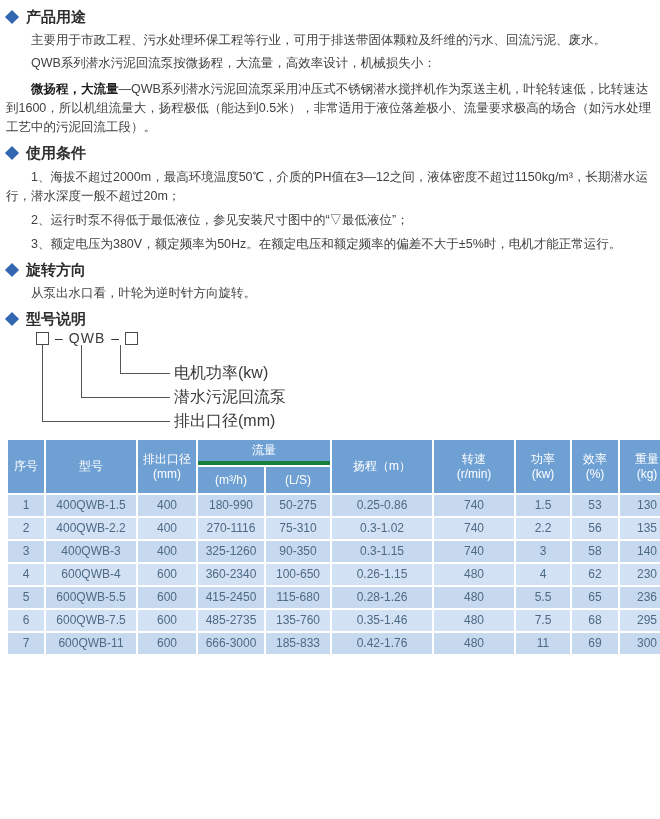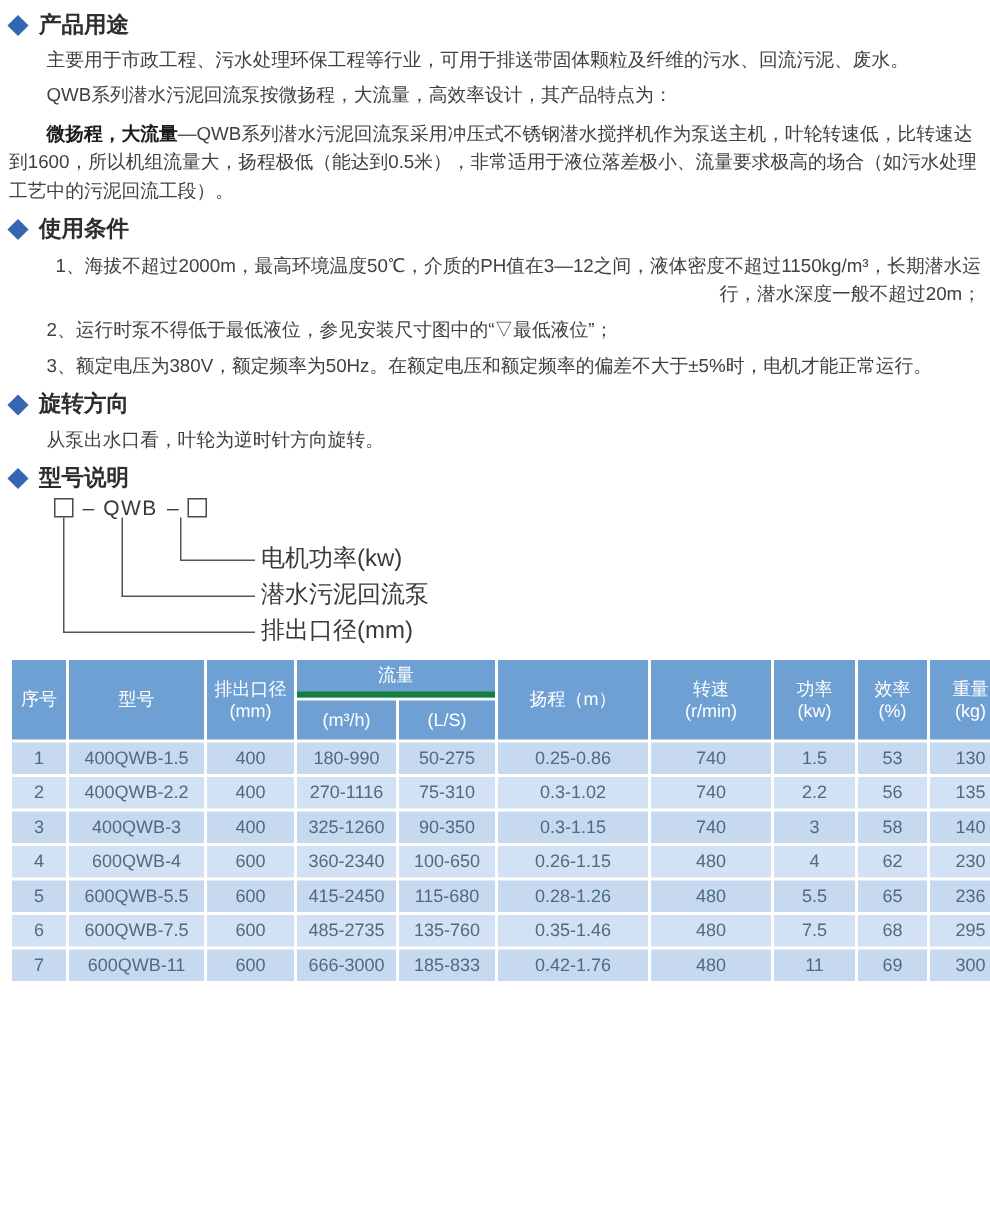--- a/index.html
+++ b/index.html
@@ -80,33 +80,33 @@
 
   <section>
     <h2 class="sec">
       <span class="diamond"></span>
       <span>产品用途</span>
     </h2>
     <p class="para">主要用于市政工程、污水处理环保工程等行业，可用于排送带固体颗粒及纤维的污水、回流污泥、废水。</p>
   </section>
 
   <section>
-    <p class="para">QWB系列潜水污泥回流泵按微扬程，大流量，高效率设计，其产品特点为：</p>
+    <p class="para">QWB系列潜水污泥回流泵按微扬程，大流量，高效率设计，机械损失小：</p>
     <div id="features-list">
         <p class="para gap"><b class="lead">微扬程，大流量</b><span>—QWB系列潜水污泥回流泵采用冲压式不锈钢潜水搅拌机作为泵送主机，叶轮转速低，比转速达到1600，所以机组流量大，扬程极低（能达到0.5米），非常适用于液位落差极小、流量要求极高的场合（如污水处理工艺中的污泥回流工段）。</span></p>
       </div>
   </section>
 
   <section>
     <h2 class="sec" style="margin-top:6px">
       <span class="diamond"></span>
       <span>使用条件</span>
     </h2>
     <div id="conditions-list">
-        <p class="para" style="margin-top: 5px; text-align: right;">1、海拔不超过2000m，最高环境温度50℃，介质的PH值在3—12之间，液体密度不超过1150kg/m³，长期潜水运行，潜水深度一般不超过20m；</p>
+        <p class="para" style="margin-top: 5px;">1、海拔不超过2000m，最高环境温度50℃，介质的PH值在3—12之间，液体密度不超过1150kg/m³，长期潜水运行，潜水深度一般不超过20m；</p>
         <p class="para" style="margin-top: 5px;">2、运行时泵不得低于最低液位，参见安装尺寸图中的“▽最低液位”；</p>
         <p class="para" style="margin-top: 5px;">3、额定电压为380V，额定频率为50Hz。在额定电压和额定频率的偏差不大于±5%时，电机才能正常运行。</p>
       </div>
   </section>
 
   <section>
     <h2 class="sec" style="margin-top:6px">
       <span class="diamond"></span>
       <span>旋转方向</span>
     </h2>

